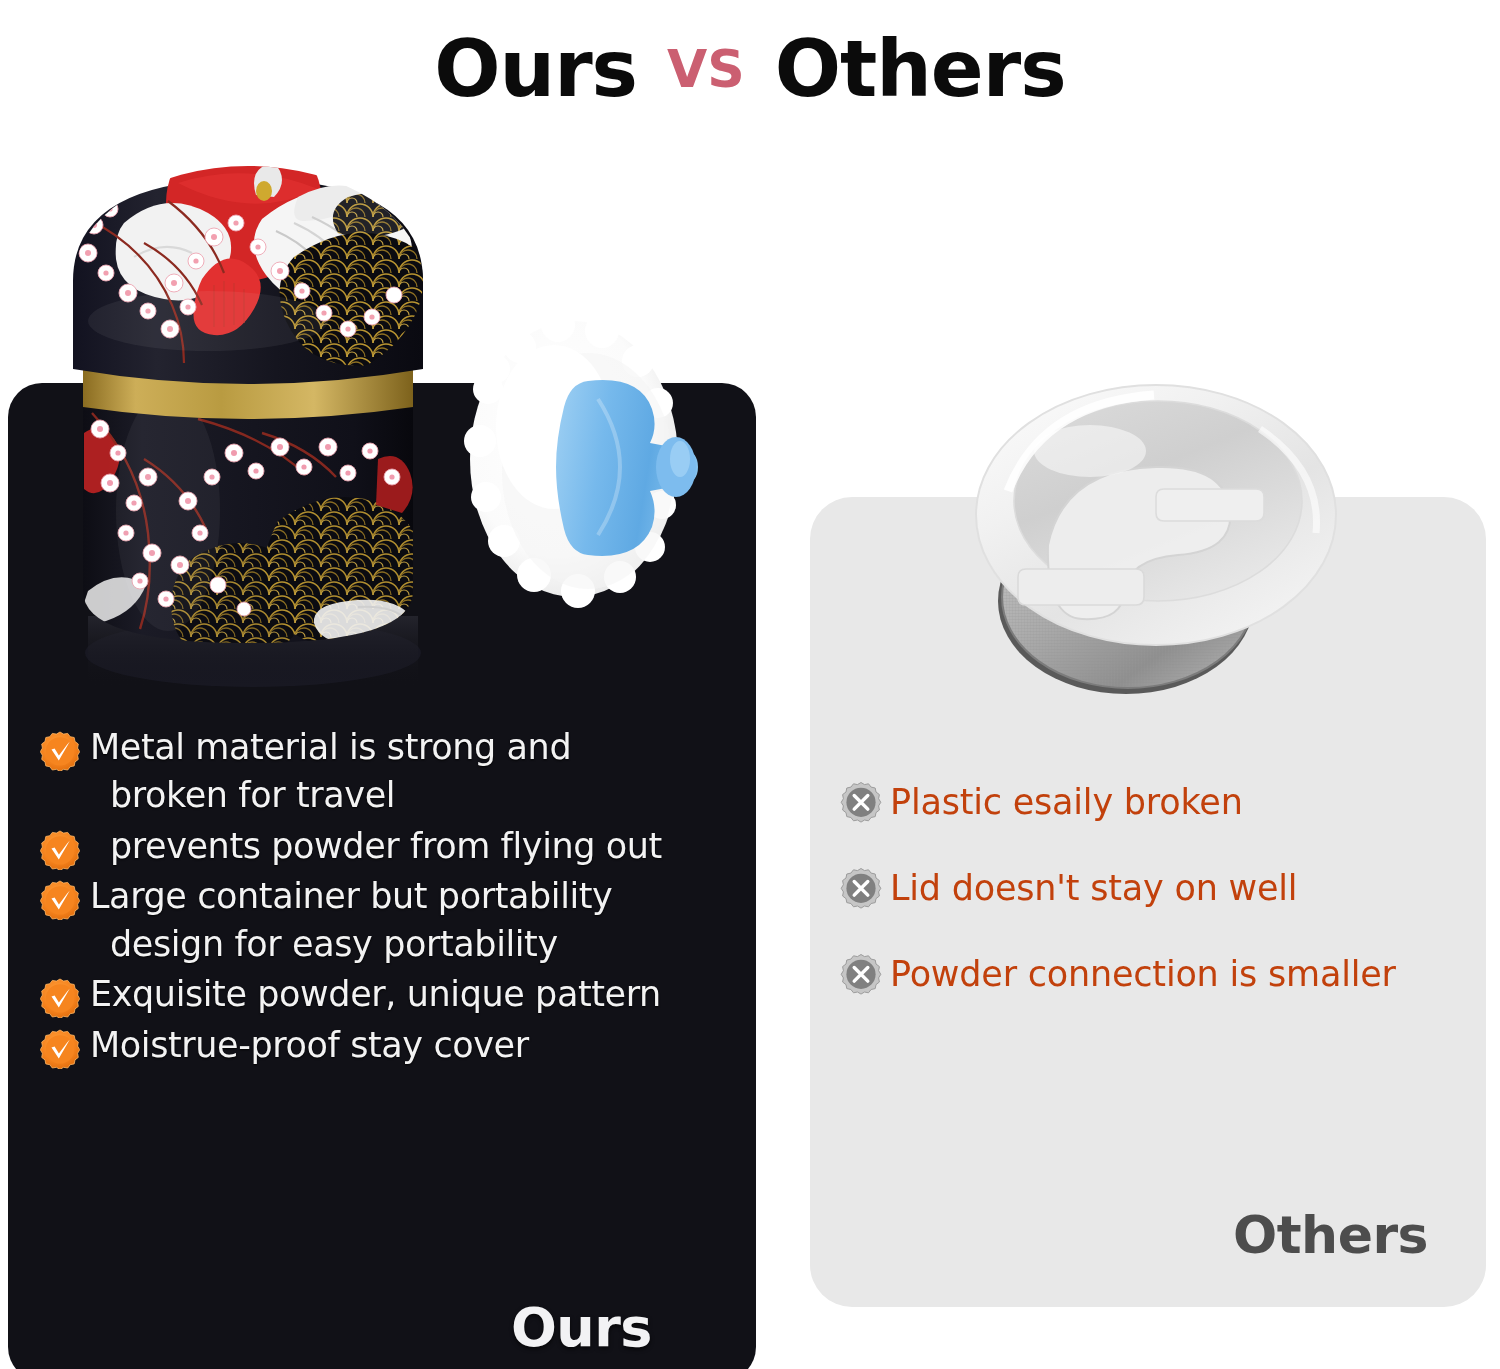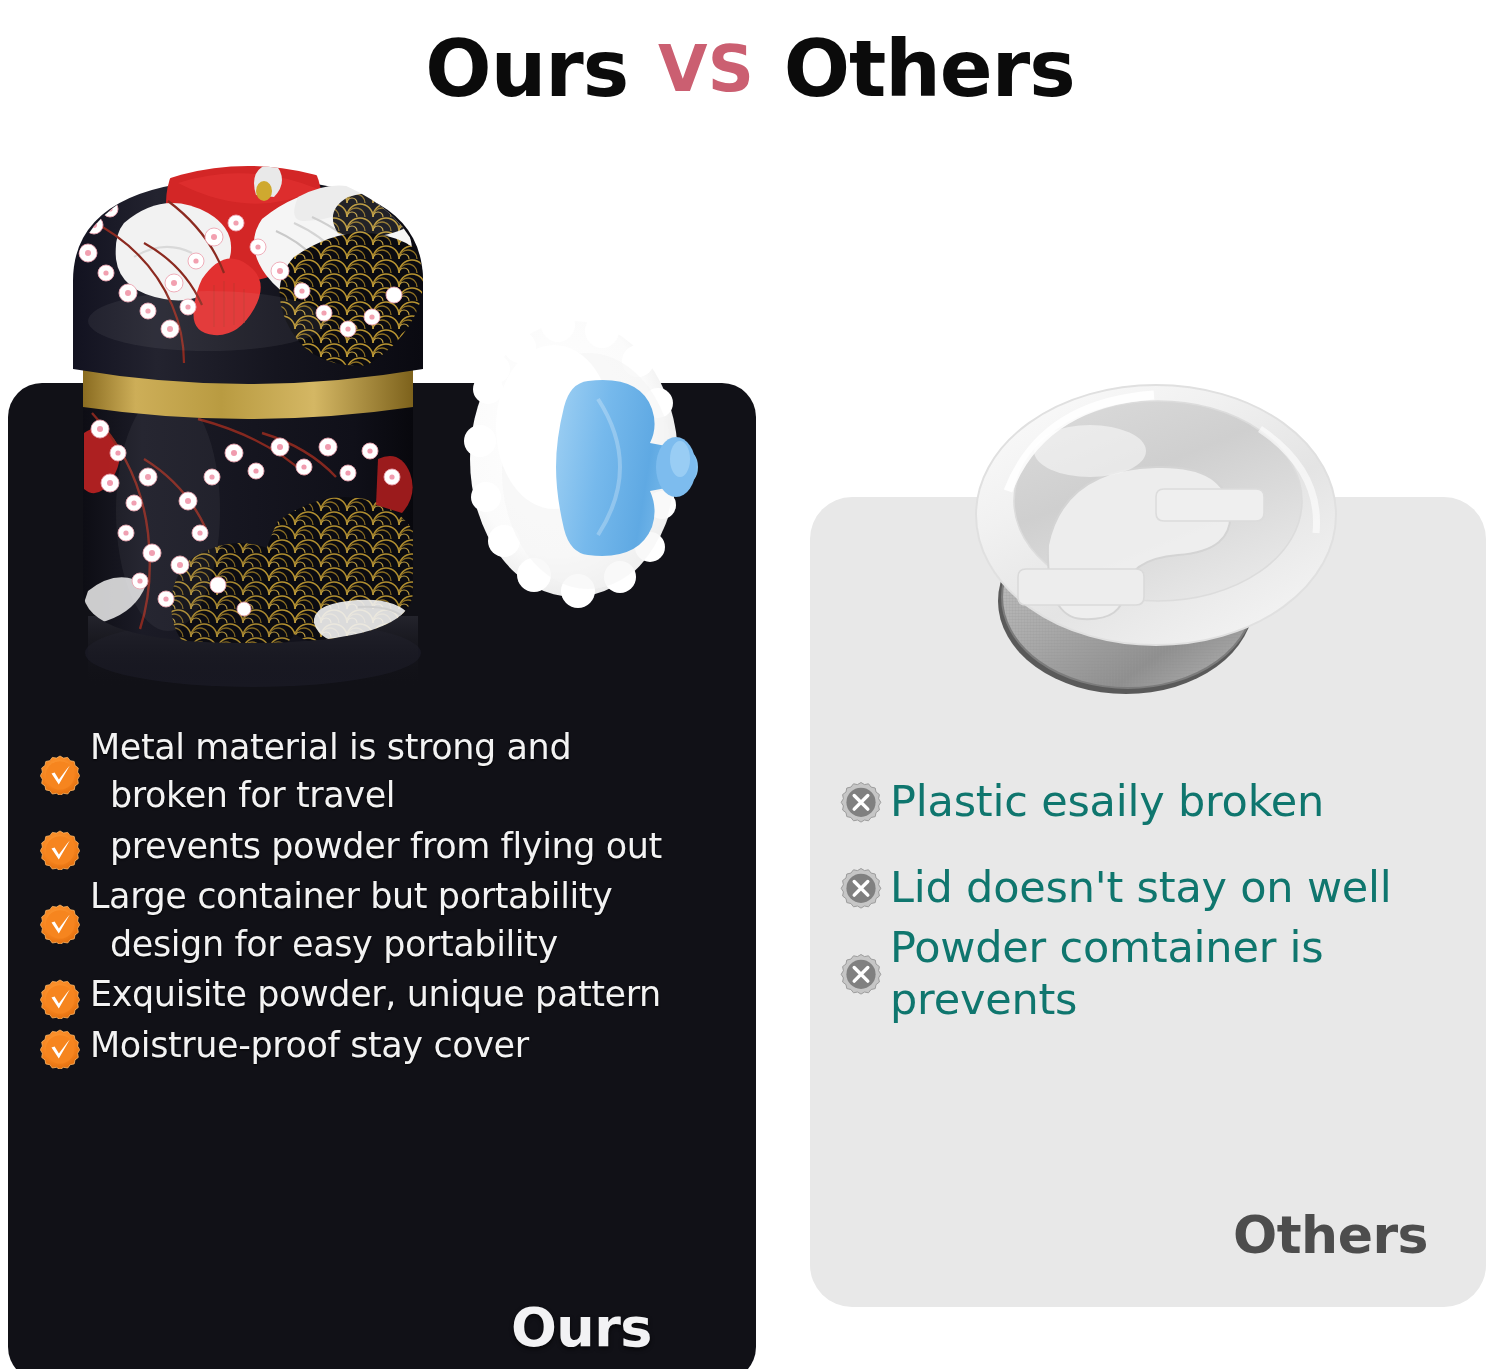--- a/index.html
+++ b/index.html
@@ -33,21 +33,21 @@
   .title-word {
     font-family: "DejaVu Sans", sans-serif;
     font-size: 78px;
     font-weight: 700;
     letter-spacing: -1px;
     line-height: 1;
     color: #0b0b0b;
   }
   .title-vs {
     font-family: "DejaVu Sans", sans-serif;
-    font-size: 64px;
+    font-size: 52px;
     font-weight: 700;
     line-height: 1;
     color: #cb5f71;
   }
 
   
   .panel-ours {
     position: absolute;
     left: 8px; top: 362px;
     width: 748px; height: 998px;
@@ -65,21 +65,21 @@
   }
 
   
   .ours-list {
     position: absolute;
     left: 32px; top: 344px;
     width: 690px;
   }
   .ours-item {
     display: flex;
-    align-items: center;
+    align-items: flex-start;
     margin-bottom: 6px;
   }
   .ours-text {
     color: #f3f3f3;
     font-family: "DejaVu Sans", sans-serif;
     font-size: 35px;
     line-height: 1.38;
     letter-spacing: -0.4px;
     padding-left: 10px;
     margin-top: -4px;
@@ -112,23 +112,23 @@
     position: absolute;
     left: 30px; top: 262px;
     width: 640px;
   }
   .others-item {
     display: flex;
     align-items: center;
     height: 86px;
   }
   .others-text {
-    color: #0f766e;
+    color: #c2410c;
     font-family: "DejaVu Sans", sans-serif;
-    font-size: 43px;
+    font-size: 35px;
     line-height: 1.2;
     letter-spacing: -0.2px;
     padding-left: 8px;
   }
   .badge-x { flex: 0 0 auto; width: 42px; height: 42px; }
   .badge-x svg { display: block; width: 42px; height: 42px; }
 
   .others-label {
     position: absolute;
     right: 58px; bottom: 42px;
@@ -549,21 +549,21 @@
         <span class="badge-x">
           <svg viewBox="0 0 42 42">
             <path d="M21 1.5 L24.5 3.6 L28.5 2.8 L31.1 6.1 L35.2 7 L36 11 L39.4 13.6 L38.6 17.7 L40.8 21.3
                      L38.6 24.9 L39.4 29 L36 31.6 L35.2 35.6 L31.1 36.5 L28.5 39.8 L24.5 39 L21 41.1
                      L17.5 39 L13.5 39.8 L10.9 36.5 L6.8 35.6 L6 31.6 L2.6 29 L3.4 24.9 L1.2 21.3
                      L3.4 17.7 L2.6 13.6 L6 11 L6.8 7 L10.9 6.1 L13.5 2.8 L17.5 3.6 Z" fill="#c6c6c6" stroke="#9c9c9c" stroke-width="1"></path>
             <circle cx="21" cy="21.3" r="14.6" fill="#808080"></circle>
             <path d="M14.2 14.5 L27.8 28.1 M27.8 14.5 L14.2 28.1" stroke="#ffffff" stroke-width="3.4" stroke-linecap="round"></path>
           </svg>
         </span>
-        <span class="others-text">Powder comtainer is prevents</span>
+        <span class="others-text">Powder connection is smaller</span>
       </div>
 
 
     </div>
 
     <div class="others-label">Others</div>
   </div>
 
   <div class="jar-wrap">
     <svg class="jar-svg" viewBox="0 0 420 350">

